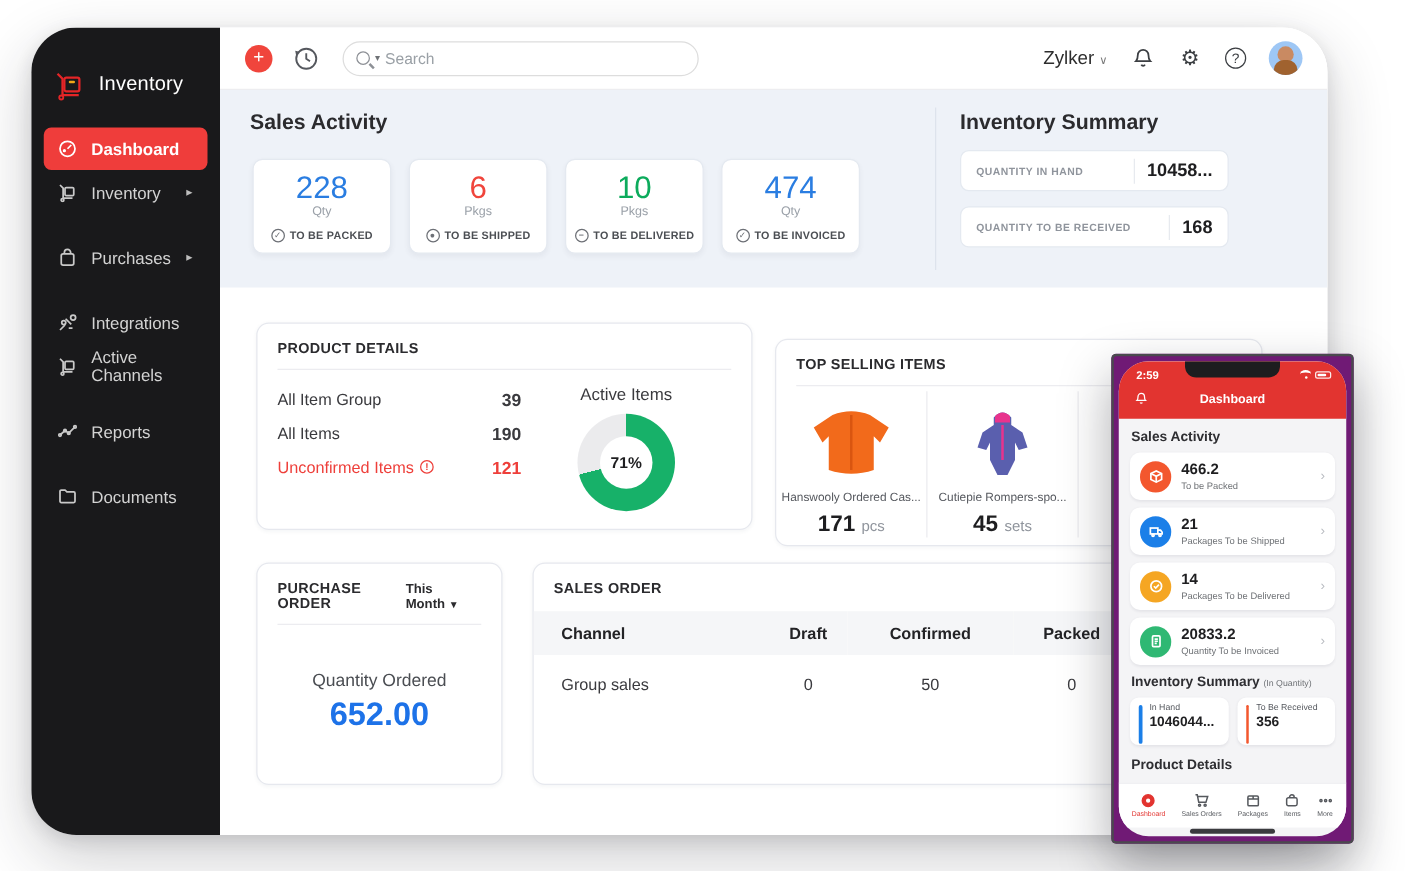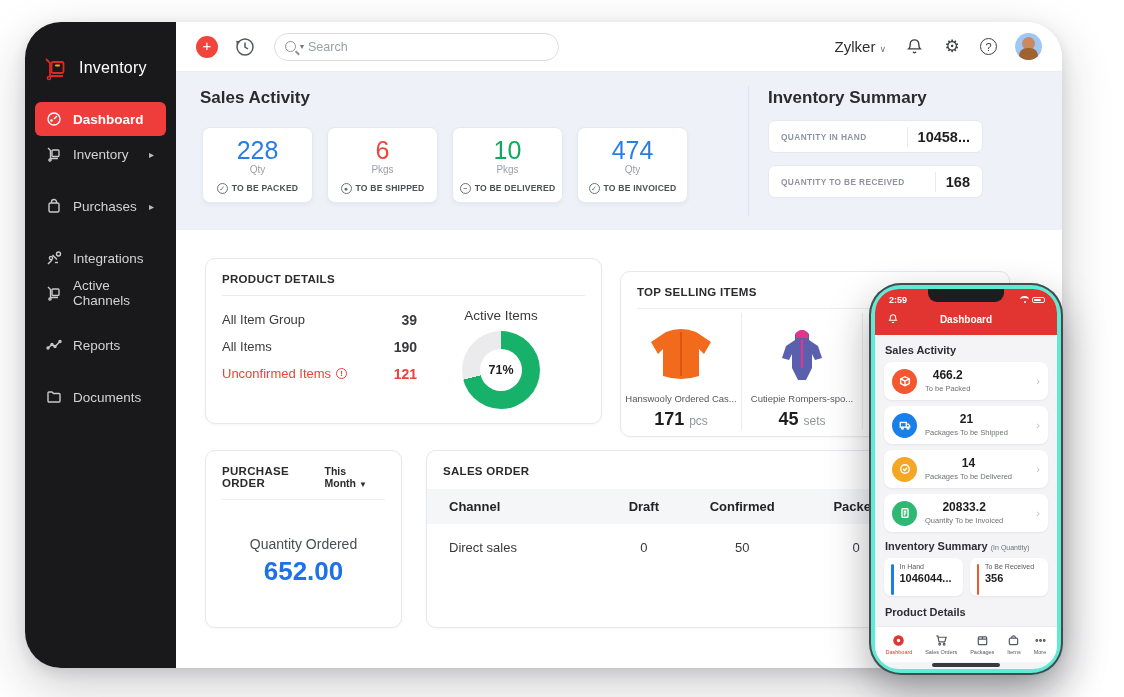--- a/index.html
+++ b/index.html
@@ -110,41 +110,41 @@
   .po-value { font-size:26px; font-weight:bold; color:#1d72e8; margin-top:4px; }
 
   
   .so-card { left:250px; top:428px; width:584px; height:178px; }
   .so-table { width:100%; border-collapse:collapse; margin-top:2px; }
   .so-table th { background:#f5f6f8; font-size:13px; color:#232326; text-align:left; padding:10px 0 10px 22px; font-weight:bold; }
   .so-table td { font-size:13px; color:#3a3a3e; padding:16px 0 10px 22px; }
   .so-table th:not(:first-child), .so-table td:not(:first-child) { text-align:center; padding-left:0; }
 
   
-  .phone { position:absolute; left:869px; top:283px; width:194px; height:392px; background:#5eead4; border-radius:32px;
+  .phone { position:absolute; left:889px; top:283px; width:194px; height:392px; background:#701a75; border-radius:4px;
            box-shadow:0 18px 40px rgba(20,20,30,.35), inset 0 0 0 2px #4a4a4e; z-index:10; }
   .phone-screen { position:absolute; left:6px; top:6px; right:6px; bottom:6px; background:#f4f4f6; border-radius:24px; overflow:hidden; }
   .notch { position:absolute; left:50%; top:0; transform:translateX(-50%); width:76px; height:13px; background:#1d1d1f; border-radius:0 0 9px 9px; z-index:5; }
   .p-header { background:#e23430; height:46px; position:relative; }
   .p-status { display:flex; align-items:center; padding:3px 12px 0 14px; height:18px; }
   .p-time { color:#fff; font-size:9px; font-weight:bold; }
   .p-sticons { margin-left:auto; display:flex; align-items:center; gap:3px; }
   .wifi { width:9px; height:7px; position:relative; }
   .wifi::before { content:""; position:absolute; inset:0; border-radius:50% 50% 0 0; border-top:2px solid #fff; }
   .wifi::after { content:""; position:absolute; left:3.5px; bottom:0; width:2px; height:2px; background:#fff; border-radius:50%; }
   .batt { width:13px; height:6px; border:1px solid rgba(255,255,255,.9); border-radius:2px; position:relative; }
   .batt::before { content:""; position:absolute; left:1px; top:1px; bottom:1px; width:7px; background:#fff; border-radius:1px; }
   .p-titlebar { display:flex; align-items:center; height:24px; padding:0 12px; }
   .p-bell { width:12px; height:12px; }
   .p-title { position:absolute; left:0; right:0; text-align:center; color:#fff; font-size:10px; font-weight:bold; }
   .p-body { padding:7px 9px 0 9px; }
   .p-sec-title { font-size:11px; font-weight:bold; color:#2e2e32; margin:2px 0 6px 1px; }
   .p-sub { font-size:7px; color:#6f7276; font-weight:normal; }
   .p-card { background:#fff; border-radius:8px; height:38px; margin-bottom:6px; display:flex; align-items:center; padding:0 8px;
-            box-shadow:0 1px 2px rgba(60,70,90,.08); cursor:pointer;text-align:center; }
+            box-shadow:0 1px 2px rgba(60,70,90,.08); cursor:pointer; }
   .p-ic { width:25px; height:25px; border-radius:50%; flex:none; display:flex; align-items:center; justify-content:center; margin-right:8px; }
   .p-ic svg { stroke:#fff; fill:none; stroke-width:1.6; }
   .pc0 { background:#f3572e; } .pc1 { background:#1b7fe8; } .pc2 { background:#f5a623; } .pc3 { background:#2fb873; }
   .p-card-val { font-size:12px; font-weight:bold; color:#1e1e20; line-height:13px; }
   .p-card-lab { font-size:7.5px; color:#6f7276; margin-top:2px; }
   .p-chev { margin-left:auto; color:#b9bcc2; font-size:11px; }
   .p-mini-row { display:flex; gap:7px; }
   .p-mini { background:#fff; border-radius:7px; width:84px; height:38px; padding:5px 0 0 0; box-shadow:0 1px 2px rgba(60,70,90,.08); display:flex; }
   .p-mini-bar { width:2.5px; border-radius:2px; margin:1px 6px 1px 7px; }
   .pm-blue { background:#1b7fe8; } .pm-orange { background:#f3572e; }
@@ -425,21 +425,21 @@
           <tr>
             <th>Channel</th>
             <th>Draft</th>
             <th>Confirmed</th>
             <th>Packed</th>
             <th>Shipped</th>
           </tr>
         </thead>
         <tbody>
           <tr>
-            <td>Direct sales</td>
+            <td>Group sales</td>
             <td>0</td>
             <td>50</td>
             <td>0</td>
             <td>0</td>
           </tr>
         </tbody>
       </table>
     </div>
   </div>
 </div>

